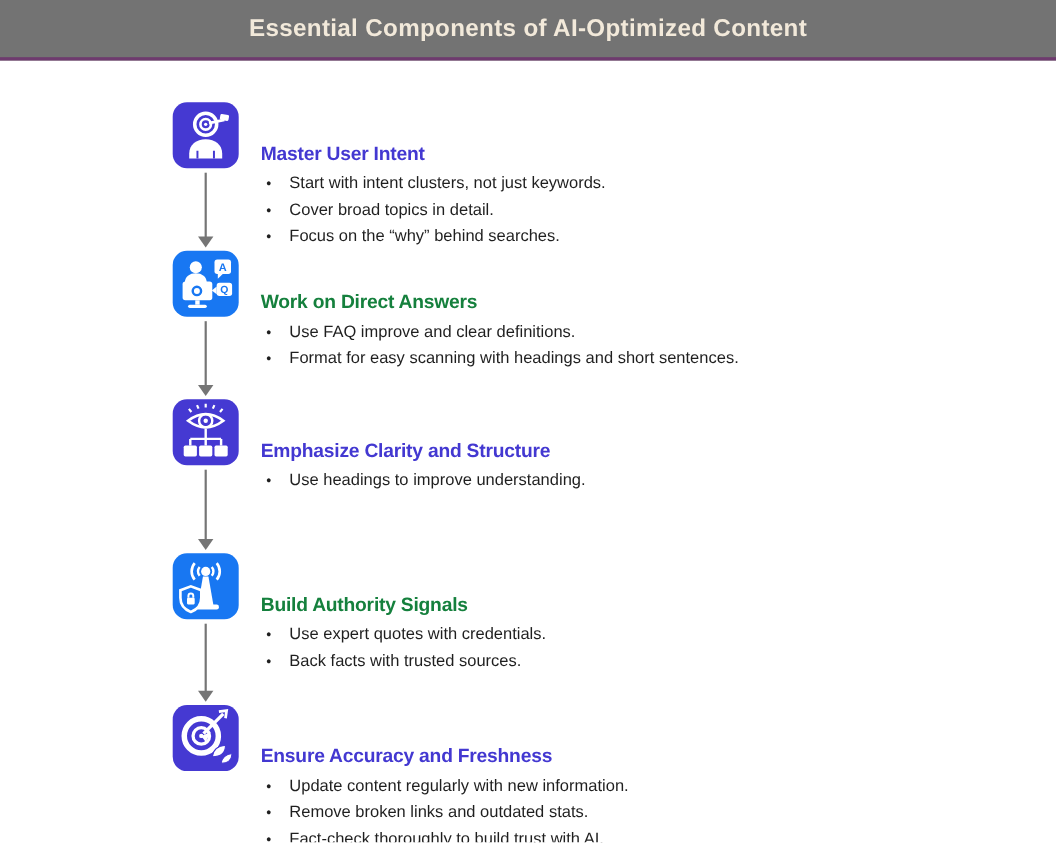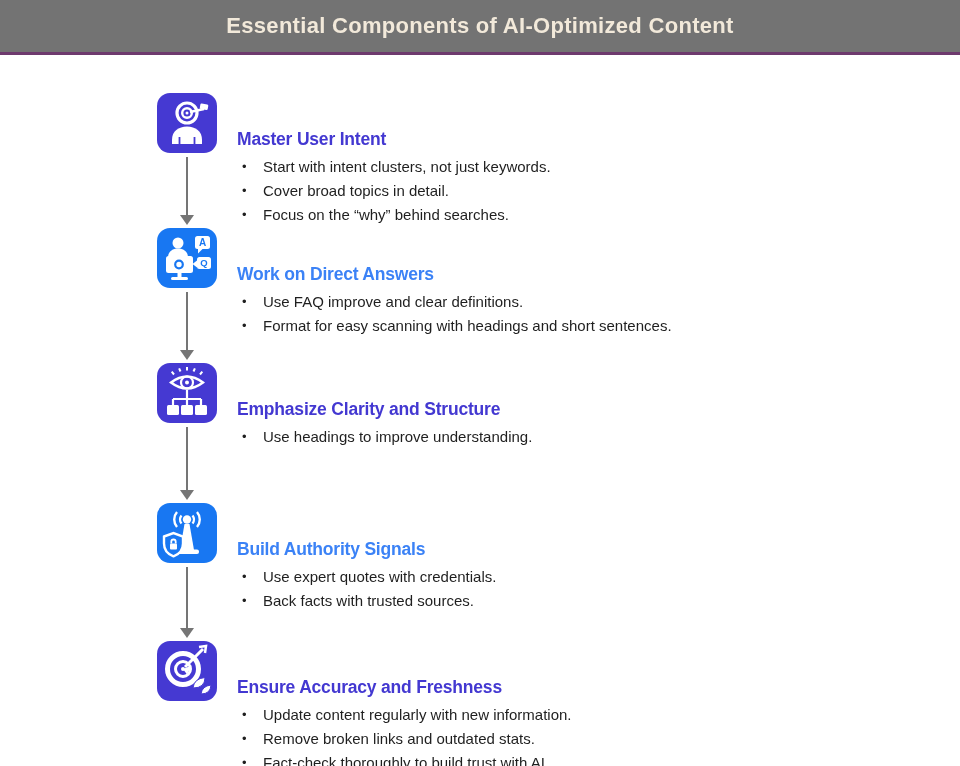--- a/index.html
+++ b/index.html
@@ -22,21 +22,21 @@
     position:absolute; left:157px; top:0; width:60px; height:60px;
     border-radius:13px; display:flex; align-items:center; justify-content:center;
   }
   .bg-indigo { background:#4539D2; }
   .bg-blue   { background:#1877F2; }
   .content { position:absolute; left:237px; top:1px; width:690px;margin-top:35px; }
   .title {
     margin:0 0 6px 0; font-size:17.5px; font-weight:bold; line-height:20px; letter-spacing:-0.2px;
   }
   .t-indigo { color:#4338D1; }
-  .t-blue   { color:#3b82f6; }
+  .t-blue   { color:#15803d; }
   .bullets { list-style:none; margin:0; padding:0; }
   .bullets li {
     position:relative; padding-left:26px; font-size:15px; line-height:24px; color:#1F1F1F;
   }
   .bullets li::before {
     content:"•"; position:absolute; left:5px; top:0; color:#1F1F1F; font-size:13px; line-height:24px;
   }
   
   .arrow { position:absolute; left:180px; width:14px; }
   .arrow .shaft { position:absolute; left:6px; top:0; bottom:9px; width:2px; background:#757575; }

